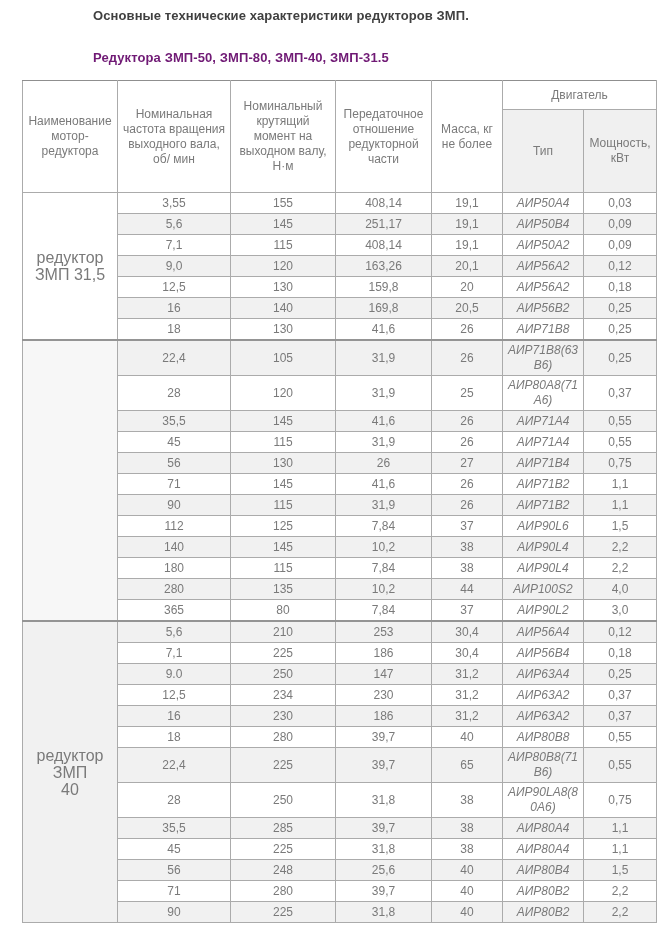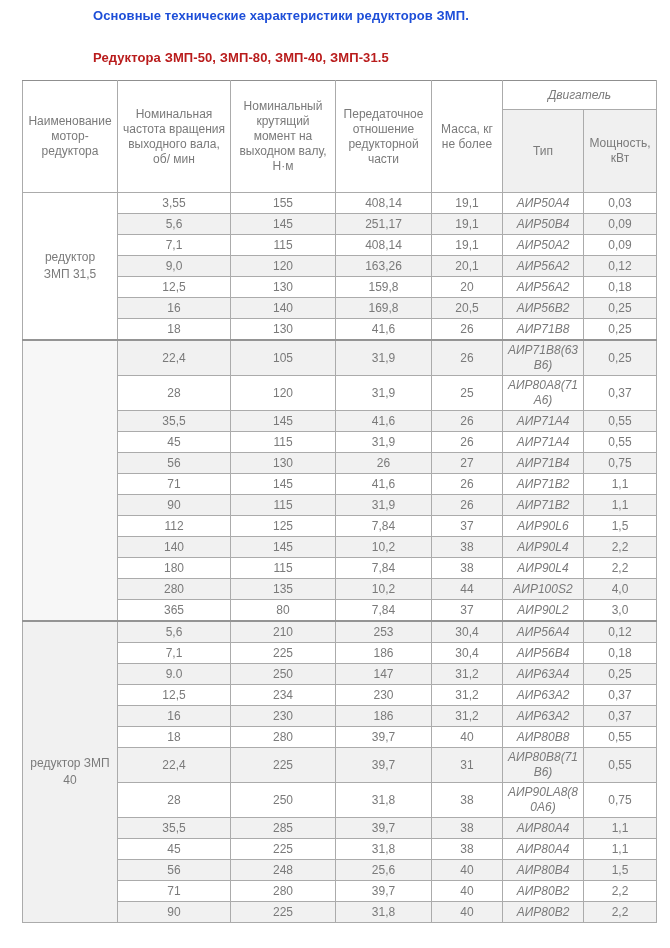--- a/index.html
+++ b/index.html
@@ -1,27 +1,27 @@
 <!DOCTYPE html>
 <html><head>
 <meta charset="utf-8">
 <style>
   html,body{margin:0;padding:0;background:#ffffff;}
   body{width:670px;height:948px;position:relative;font-family:"Liberation Sans",sans-serif;}
-  .page-title{position:absolute;left:93px;top:8px;font-size:13px;font-weight:bold;color:#1d4ed8;letter-spacing:.1px;}
-  .page-subtitle{position:absolute;left:93px;top:50px;font-size:13px;font-weight:bold;color:#b91c1c;letter-spacing:.1px;}
+  .page-title{position:absolute;left:93px;top:8px;font-size:13px;font-weight:bold;color:#404040;letter-spacing:.1px;}
+  .page-subtitle{position:absolute;left:93px;top:50px;font-size:13px;font-weight:bold;color:#701a75;letter-spacing:.1px;}
   table.specs{position:absolute;left:22px;top:80px;width:634px;table-layout:fixed;border-collapse:collapse;border:1px solid #8f8f8f;}
   th,td{border:1px solid #ababab;text-align:center;vertical-align:middle;color:#7a7a7a;font-weight:normal;overflow:hidden;}
   th{font-size:12px;line-height:15px;white-space:pre-line;background:#ffffff;padding:2px 2px;}
-  th.motor-head{height:24px;font-style:italic;}
+  th.motor-head{height:24px;}
   tr.subhead-row th{height:78px;background:#f0f0f0;}
   td{font-size:12px;line-height:14px;height:20px;padding:0 2px;}
   tr.stripe td{background:#f1f1f1;}
   tr.tall td{height:34px;}
-  td.name-cell{background:#ffffff;white-space:pre-line;line-height:17px;font-size:12px;}
+  td.name-cell{background:#ffffff;white-space:pre-line;line-height:17px;font-size:16px;}
   td.name-cell.shaded{background:#f7f7f7;}
   td.type-cell{white-space:pre-line;line-height:15px;font-style:italic;}
   tr.section-start td{border-top:2px solid #949494;}
   thead tr:first-child th{border-top:1px solid #8f8f8f;}
 </style>
 </head>
 <body>
 
 <div class="page-title">Основные технические характеристики редукторов ЗМП.</div>
 <div class="page-subtitle">Редуктора ЗМП-50, ЗМП-80, ЗМП-40, ЗМП-31.5</div>
@@ -269,21 +269,21 @@
         <td>280</td>
         <td>39,7</td>
         <td>40</td>
         <td class="type-cell">АИР80В8</td>
         <td>0,55</td>
       </tr>
       <tr class="stripe tall">
         <td>22,4</td>
         <td>225</td>
         <td>39,7</td>
-        <td>31</td>
+        <td>65</td>
         <td class="type-cell">АИР80В8(71
 В6)</td>
         <td>0,55</td>
       </tr>
       <tr class="tall">
         <td>28</td>
         <td>250</td>
         <td>31,8</td>
         <td>38</td>
         <td class="type-cell">АИР90LA8(8

